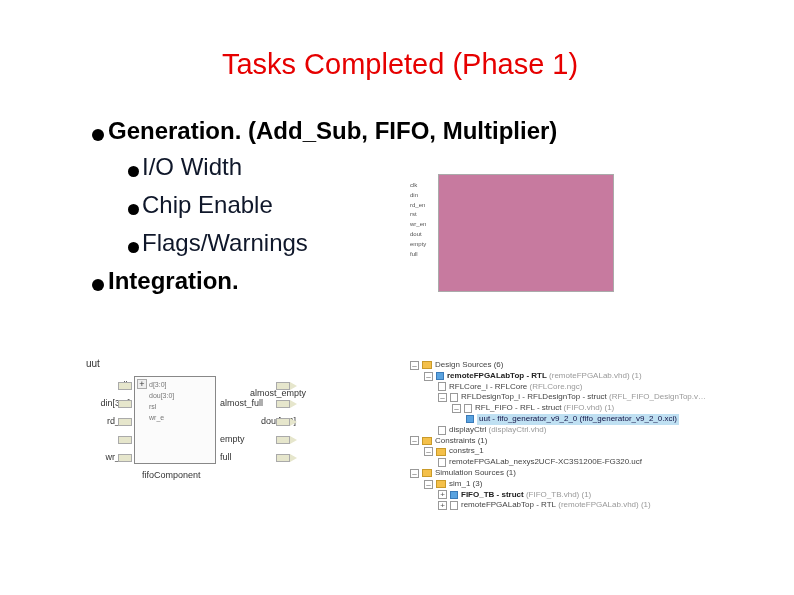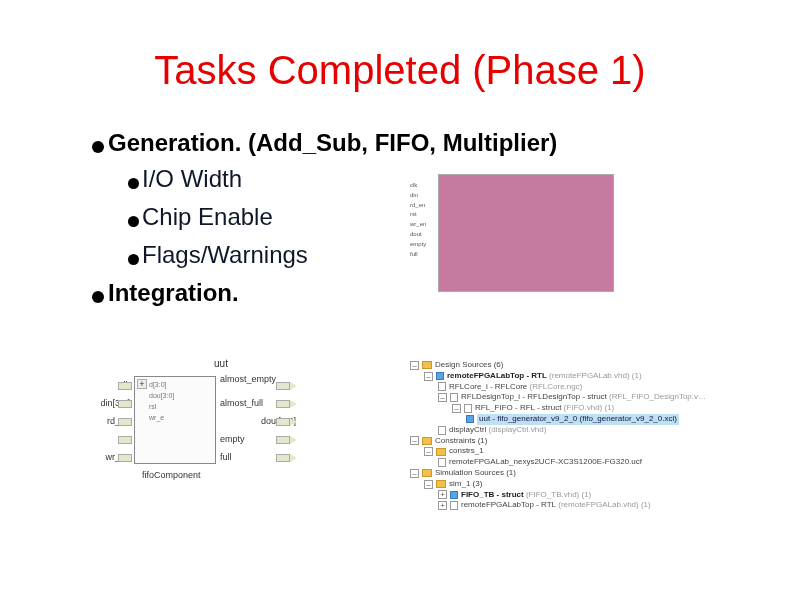--- a/index.html
+++ b/index.html
@@ -6,21 +6,21 @@
   body {
     width: 794px;
     height: 595px;
     background: #ffffff;
     font-family: Arial, Helvetica, sans-serif;
     position: relative;
     overflow: hidden;
   }
   .title {
     color: #e60000;
-    font-size: 40px;
+    font-size: 29px;
     font-weight: 400;
     text-align: center;
     margin-top: 48px;
     margin-left: 120px;
     width: 560px;
   }
   .content {
     margin-top: 36px;
     margin-left: 92px;
   }
@@ -100,21 +100,21 @@
   
   .schematic {
     position: absolute;
     top: 358px;
     left: 46px;
     width: 310px;
     height: 130px;
     font-size: 10px;
     color: #333;
   }
-  .schematic .top-label { text-align: center; font-size: 10px; margin-bottom: 2px; }
+  .schematic .top-label { font-size: 10px; margin-bottom: 2px; }
   .schematic .block {
     position: absolute;
     top: 18px;
     left: 88px;
     width: 82px;
     height: 88px;
     border: 1px solid #888;
     background: #fbfbfb;
   }
   .schematic .plus {
@@ -292,21 +292,21 @@
   <div class="pin-left" style="top:40px;">din[3:0]</div>
   <div class="pin-left" style="top:58px;">rd_en</div>
   <div class="pin-left" style="top:76px;">rst</div>
   <div class="pin-left" style="top:94px;">wr_en</div>
   <div class="tri-box" style="top:24px;left:72px;"></div>
   <div class="tri-box" style="top:42px;left:72px;"></div>
   <div class="tri-box" style="top:60px;left:72px;"></div>
   <div class="tri-box" style="top:78px;left:72px;"></div>
   <div class="tri-box" style="top:96px;left:72px;"></div>
 
-  <div class="pin-right" style="top:16px;">almost_empty</div>
+  <div class="pin-right" style="top:30px;margin-left:30px;">almost_empty</div>
   <div class="pin-right" style="top:40px;">almost_full</div>
   <div class="pin-right" style="top:58px;margin-left:41px;">dout[3:0]</div>
   <div class="pin-right" style="top:76px;">empty</div>
   <div class="pin-right" style="top:94px;">full</div>
   <div class="tri-box" style="top:24px;left:230px;"></div>
   <div class="tri-r" style="top:24px;left:244px;"></div>
   <div class="tri-box" style="top:42px;left:230px;"></div>
   <div class="tri-r" style="top:42px;left:244px;"></div>
   <div class="tri-box" style="top:60px;left:230px;"></div>
   <div class="tri-r" style="top:60px;left:244px;"></div>

